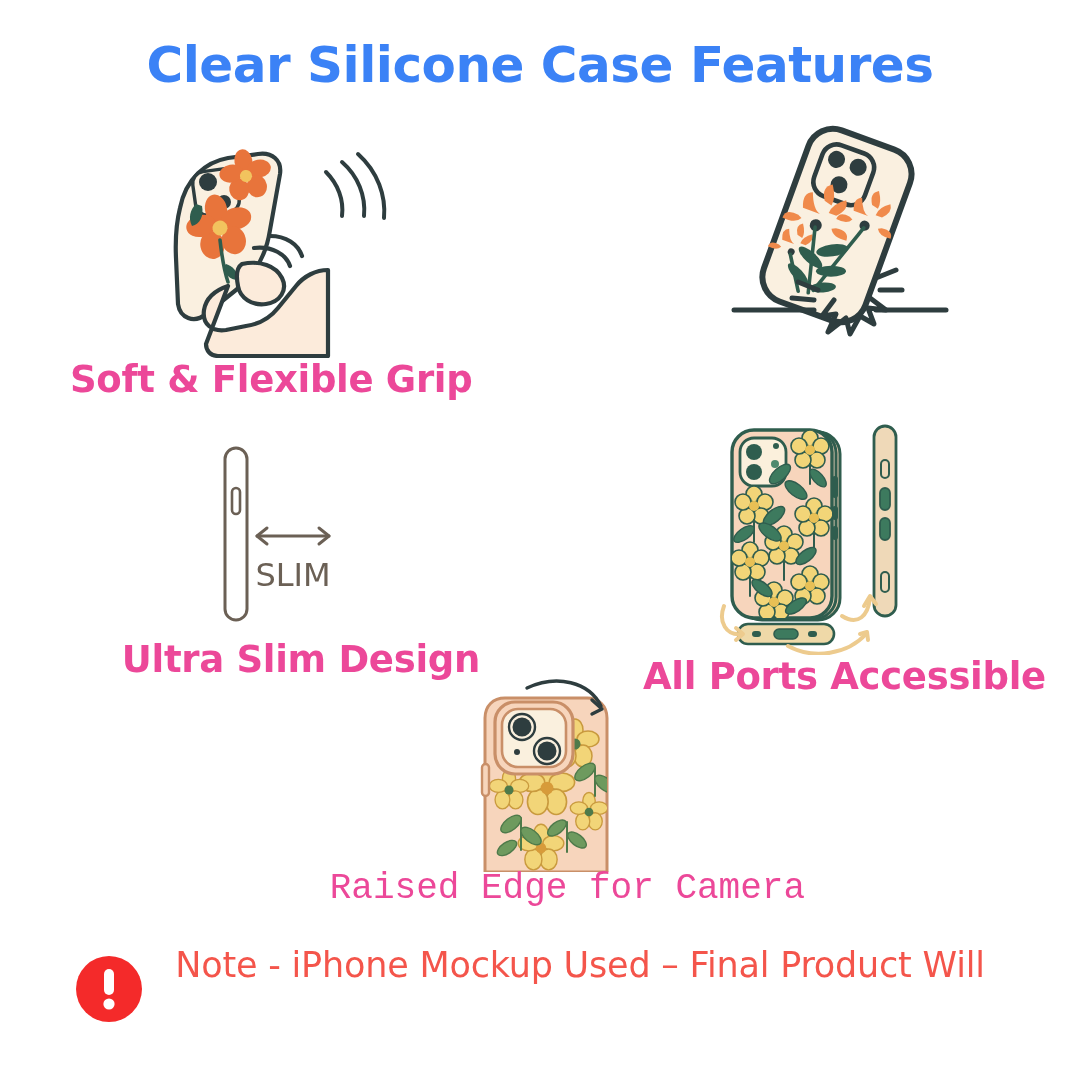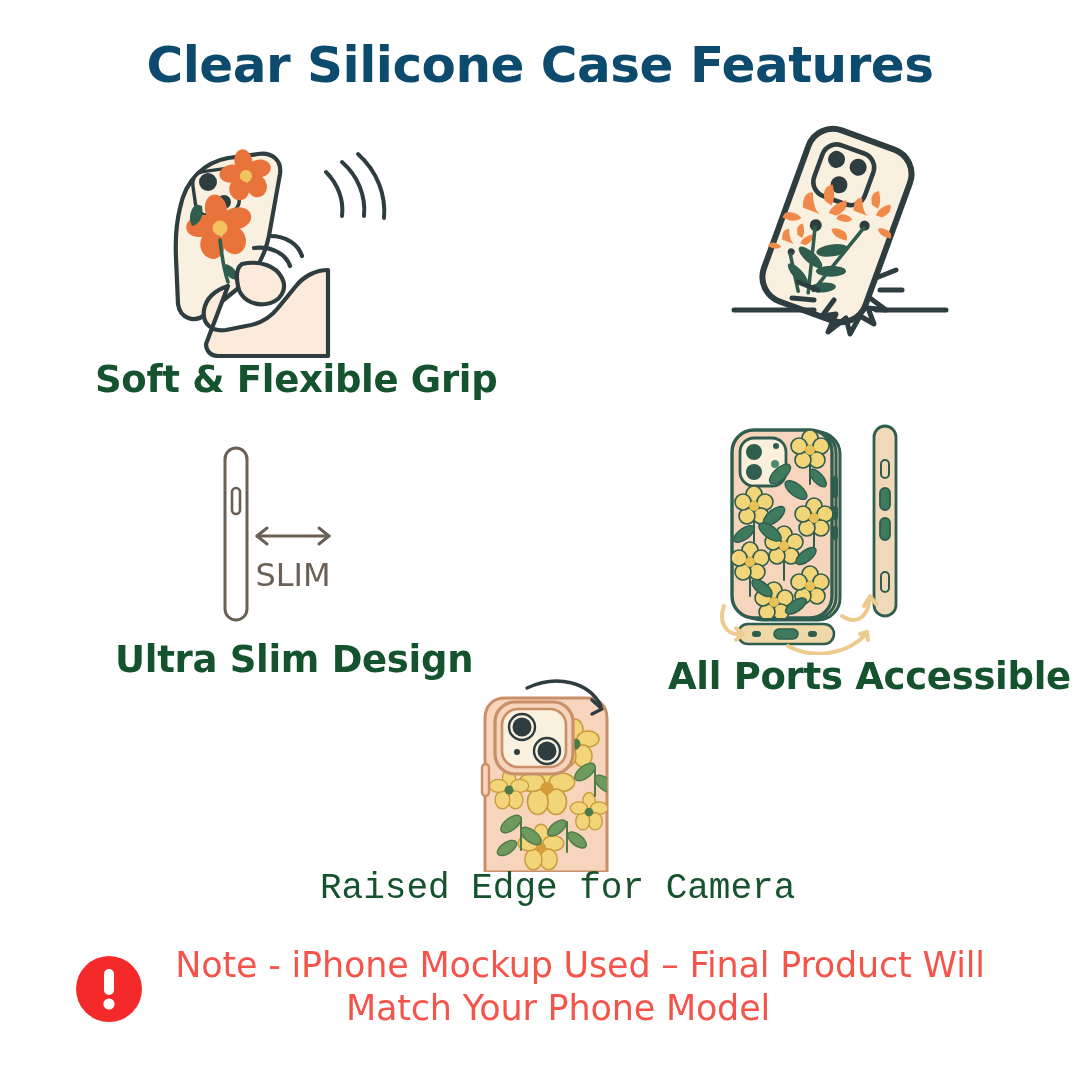--- a/index.html
+++ b/index.html
@@ -26,41 +26,40 @@
   .title {
     position: absolute;
     left: 0;
     top: 36px;
     width: 1080px;
     text-align: center;
     font-family: "DejaVu Sans", "Liberation Sans", sans-serif;
     font-weight: 700;
     font-size: 50px;
     letter-spacing: -0.5px;
-    color: #0c4a6e;
+    color: #3b82f6;
     white-space: nowrap;
   }
 
   
   .feature {
     position: absolute;
   }
   .feature-art {
     position: absolute;
   }
   .feature-label {
     position: absolute;
-    text-align: left;
+    text-align: right;
     font-family: "DejaVu Sans", "Liberation Sans", sans-serif;
     font-weight: 700;
     font-size: 37px;
-    color: #14532d;
+    color: #ec4899;
     white-space: nowrap;
     letter-spacing: -0.3px;
-    margin-left: 25px;
   }
   .feature-label.light {
     font-weight: 400;
     font-size: 36px;
     letter-spacing: 0px;
     font-family: Liberation Mono, monospace;
   }
 
   
   .note-wrap {
@@ -490,16 +489,15 @@
 
   <svg class="note-badge" viewBox="0 0 68 68">
     <circle cx="34" cy="34" r="33" fill="#F42A2A"></circle>
     <rect x="29" y="14" width="10" height="26" rx="5" fill="#ffffff"></rect>
     <circle cx="34" cy="49" r="5.6" fill="#ffffff"></circle>
   </svg>
   <div class="note-wrap">
     <span class="note-line">
       <span class="note-line-1-inner">Note - iPhone Mockup Used – Final Product Will</span>
     </span>
-    <span class="note-line">Match Your Phone Model</span>
   </div>
 
 </div>
 
 </body></html>

